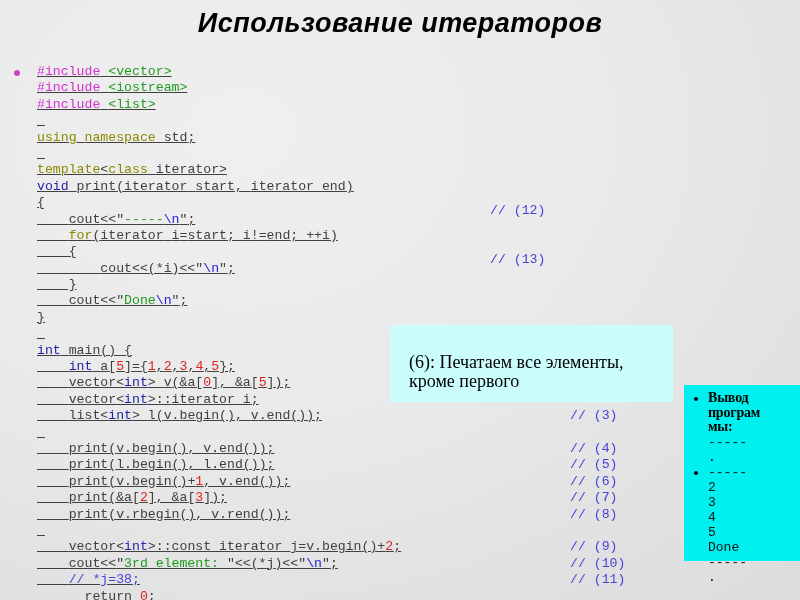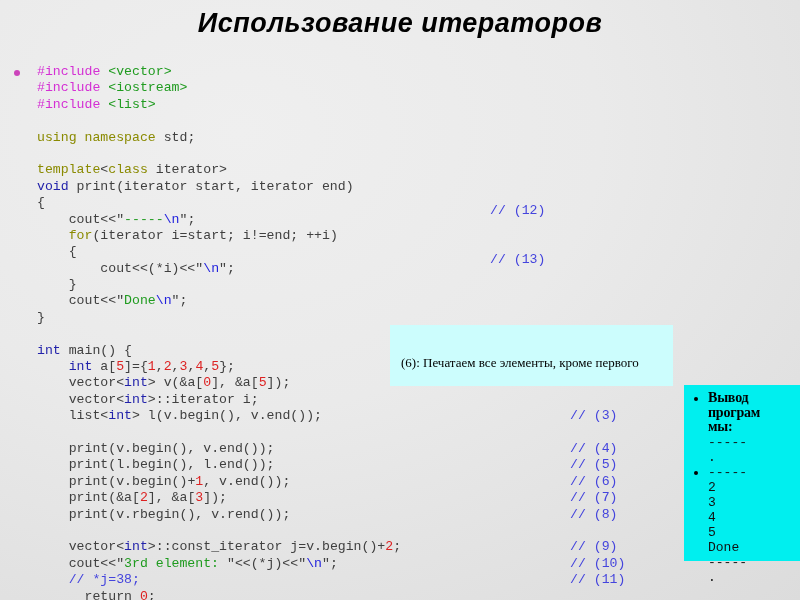--- a/index.html
+++ b/index.html
@@ -53,21 +53,21 @@
     left: 37px;
     top: 64px;
     width: 650px;
     font-family: "Liberation Mono", "DejaVu Sans Mono", monospace;
     font-size: 13.2px;
     line-height: 16.4px;
     color: #404040;
     white-space: pre;
     letter-spacing: 0px;
   }
-  .ln { display: block; height: 16.4px; position: relative; }
+  .ln { display: block; height: 16.4px; position: relative; text-decoration: underline; }
 
   
   .t-pre   { color: #d42fd4; }   
   .t-inc   { color: #1f9b1f; }   
   .t-kw    { color: #8a8a00; }   
   .t-type  { color: #2222aa; }   
   .t-str   { color: #1f9b1f; }   
   .t-esc   { color: #2222dd; }   
   .t-num   { color: #dd2222; }   
   .t-cmt   { color: #4444dd; }   
@@ -80,26 +80,26 @@
     color: #4444dd;
   }
   .cmt-col.near { left: 453px; margin-top: 24px; }
 
   
   #callout {
     position: absolute;
     left: 390px;
     top: 325px;
     width: 283px;
-    height: 61px;
+    height: 77px;
     background: #ccfdfd;
     box-sizing: border-box;
-    padding: 28px 10px 0 11px;
+    padding: 28px 10px 0 19px;
     font-family: "Liberation Serif", "DejaVu Serif", serif;
-    font-size: 13px;
+    font-size: 18px;
     line-height: 19px;
     color: #000000;
   }
 
   
   #output-panel {
     position: absolute;
     left: 684px;
     top: 385px;
     width: 116px;

